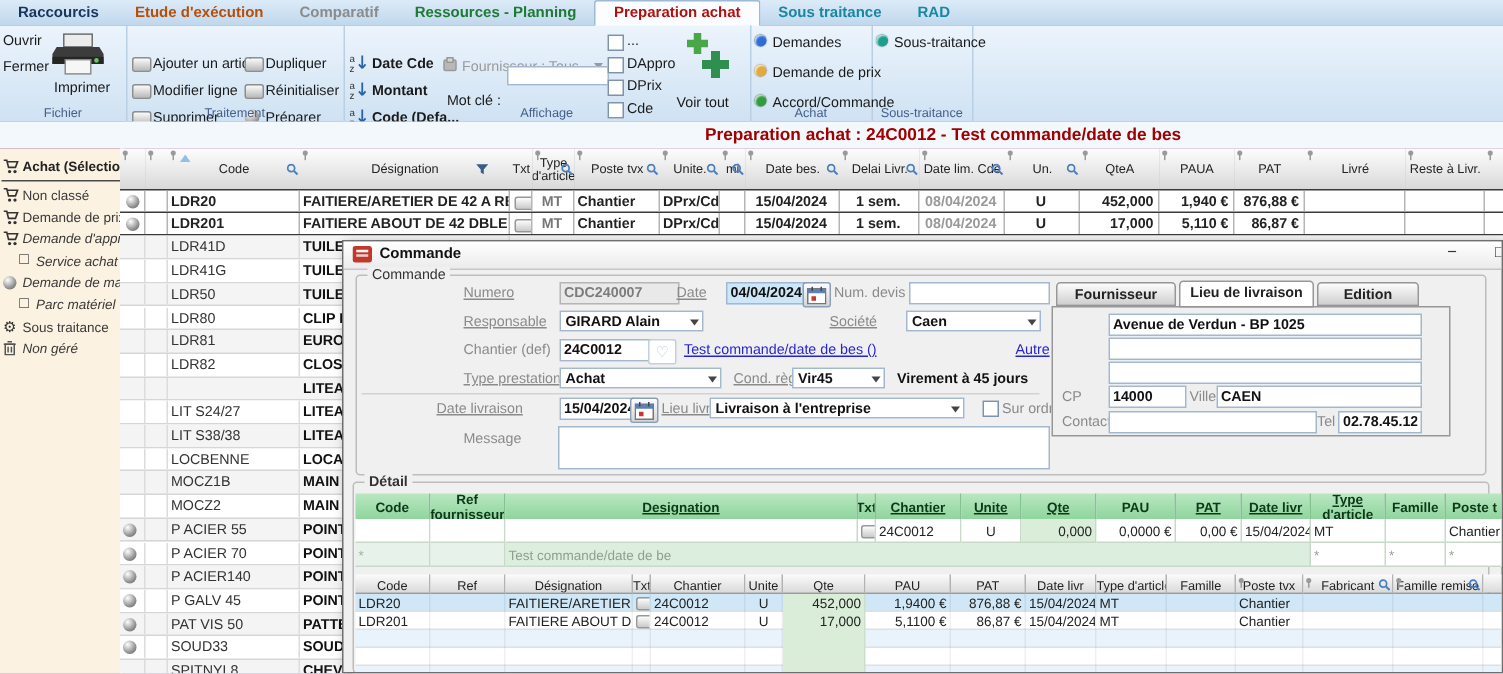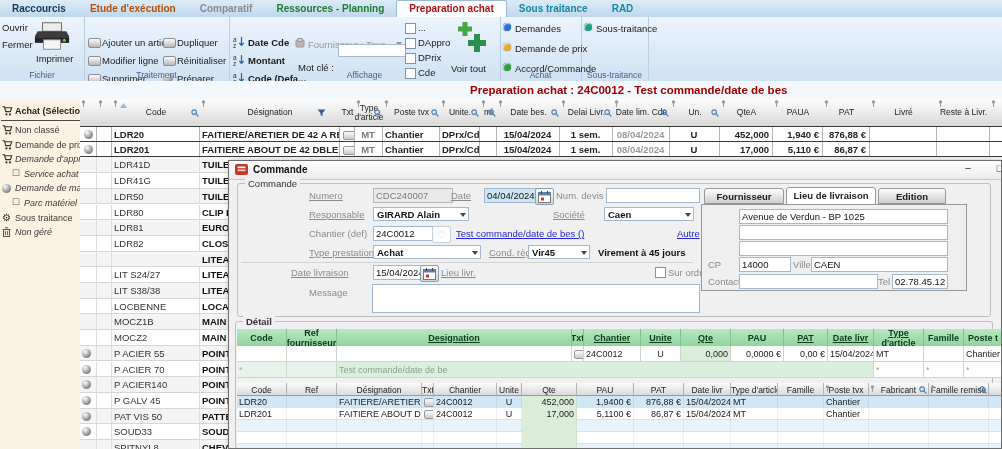--- a/index.html
+++ b/index.html
@@ -47,21 +47,21 @@
   border:1px solid #6f6f6f;box-shadow:2px 2px 7px rgba(0,0,0,.3);overflow:hidden;box-sizing:border-box}
 #dtitle{position:absolute;left:0;top:0;width:100%;height:18px;background:linear-gradient(#ffffff,#ebebeb);
   border-bottom:1px solid #c6c6c6}
 #dtitletext{position:absolute;left:24px;top:3px;font-size:10px;font-weight:bold;color:#111}
 .wbtn{position:absolute;top:1px;width:22px;height:15px;text-align:center;font-size:11px;color:#333;cursor:default}
 .grpbox{position:absolute;border:1px solid #bdbdbd;border-radius:3px}
 .grplbl{position:absolute;font-size:9.5px;color:#333;background:#f0f0f0;padding:0 3px}
 .flabel{position:absolute;font-size:9.5px;color:#8a8a8a;text-decoration:underline;white-space:nowrap}
 .flabel.nu{text-decoration:none}
 .fin{position:absolute;height:13px;border:1px solid #a3b8cf;background:#fff;font-family:"Liberation Sans",sans-serif;
-  font-size:9.5px;font-weight:normal;color:#111;padding:0 2px;box-sizing:content-box}
+  font-size:9.5px;font-weight:bold;color:#111;padding:0 2px;box-sizing:content-box}
 .fin.dis{background:#e9e9e9;color:#7c7c7c;border-color:#b5b5b5}
 .fin.sel{background:#cde7f8}
 .fdrop{position:absolute;height:14px;background:#fff;border:1px solid #a3b8cf;font-size:9.5px;font-weight:bold;
   color:#111;padding:1px 12px 0 3px;white-space:nowrap;overflow:hidden;box-sizing:border-box}
 .car{position:absolute;right:2px;top:5px;width:0;height:0;border-left:3.5px solid transparent;
   border-right:3.5px solid transparent;border-top:4.5px solid #444}
 .calbtn{position:absolute;width:17px;height:15px;background:linear-gradient(#fdfdfd,#d5d5d5);
   border:1px solid #8aa0b8;border-radius:2px;display:flex;align-items:center;justify-content:center}
 .link{position:absolute;font-size:9.5px;color:#2525d8;text-decoration:underline;white-space:nowrap;cursor:pointer}
 .note{position:absolute;font-size:9.5px;font-weight:bold;color:#111;white-space:nowrap}
@@ -675,20 +675,21 @@
     <div class="calbtn" style="left:191px;top:104px">
         <svg width="13" height="12" viewBox="0 0 13 12">
           <rect x="0.5" y="1.5" width="12" height="10" fill="#fff" stroke="#777"></rect>
           <rect x="0.5" y="1.5" width="12" height="3" fill="#5b82b5"></rect>
           <line x1="3.5" y1="0" x2="3.5" y2="3" stroke="#444"></line>
           <line x1="9.5" y1="0" x2="9.5" y2="3" stroke="#444"></line>
           <rect x="3" y="6.5" width="3" height="3" fill="#c33"></rect>
         </svg>
       </div>
     <div class="flabel" style="left:212px;top:106px">Lieu livr.</div>
+    <div class="fdrop" style="left:244px;top:104px;width:170px"><span>Livraison à l'entreprise</span><span class="car"></span></div>
     <span class="cb" style="left:426px;top:106px;position:absolute"></span>
     <div class="flabel nu" style="left:439px;top:106px">Sur ordre</div>
 
     <div class="flabel nu" style="left:80px;top:126px">Message</div>
     <textarea class="fin" style="left: 143px; top: 123px; width: 322px; height: 27px; resize: none;"></textarea>
 
     <div id="vtabs">
         <div class="vtab" style="left: 475px; width: 80px; top: 27px; height: 16px;">Fournisseur</div>
         <div class="vtab active" style="left: 557px; width: 90px; top: 26px; height: 18px;">Lieu de livraison</div>
         <div class="vtab" style="left: 649px; width: 68px; top: 27px; height: 16px;">Edition</div>

